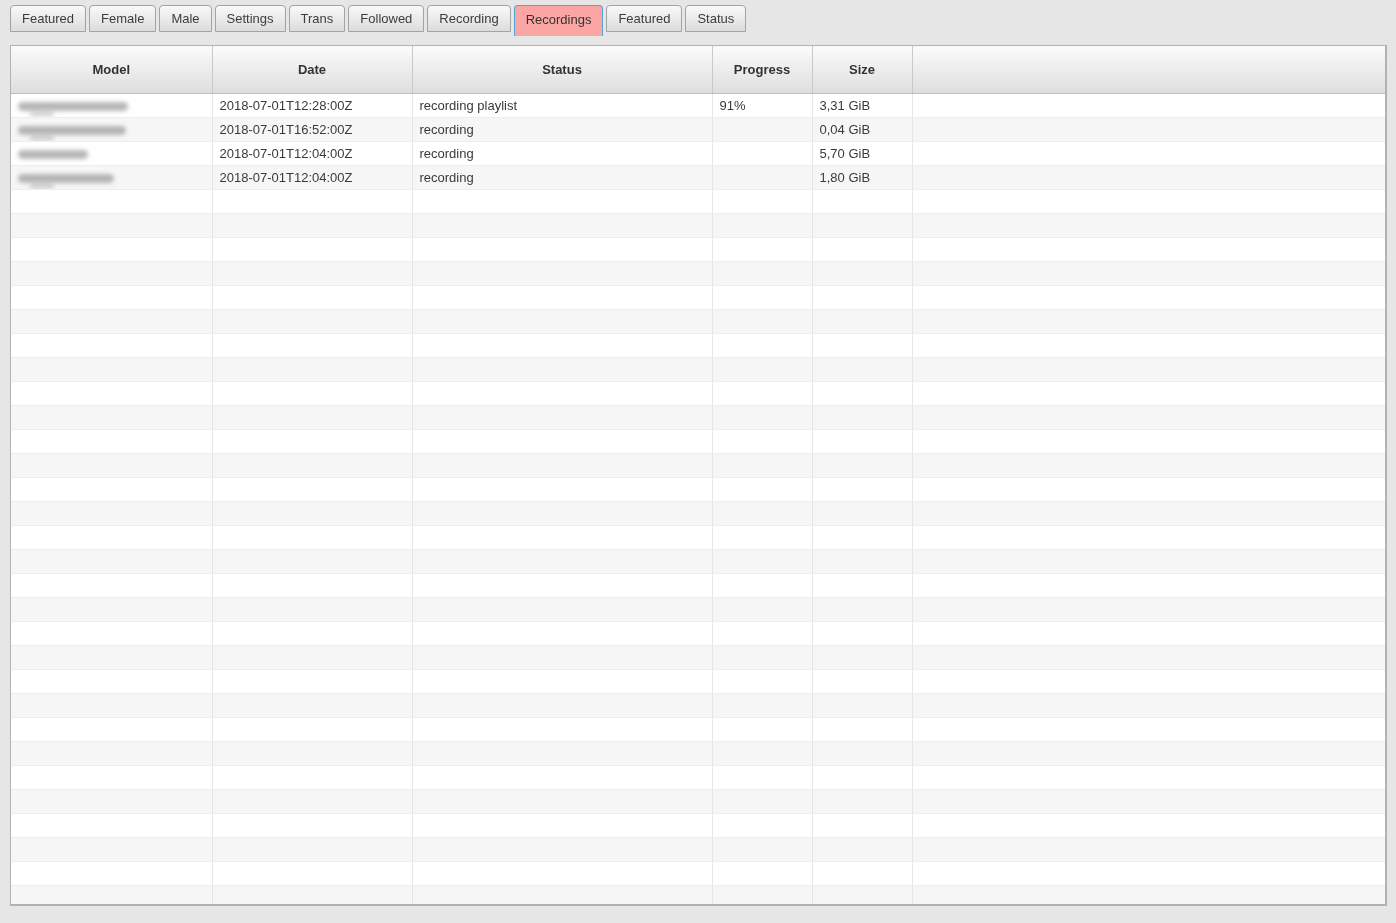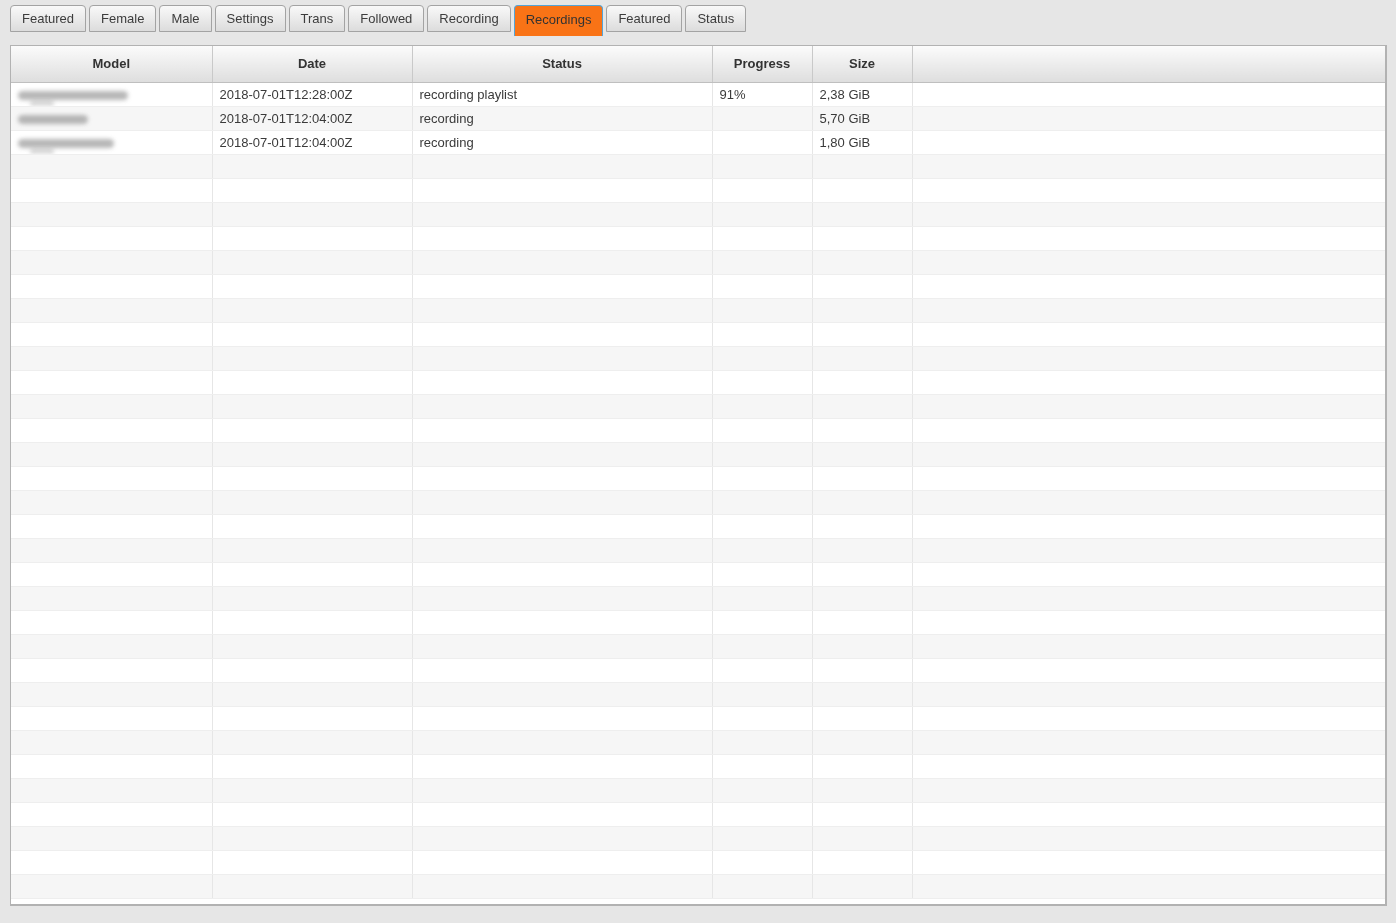--- a/index.html
+++ b/index.html
@@ -25,21 +25,21 @@
     border-radius: 4px 4px 0 0;
     padding: 0 11px;
     height: 27px;
     line-height: 25px;
     font-size: 13px;
     color: #3c3c3c;
     cursor: default;
     white-space: nowrap;
   }
   .tab.active {
-    background: #f97316;
+    background: #fca5a5;
     border: 1px solid #54a4d8;
     border-bottom: none;
     height: 31px;
     line-height: 27px;
     margin-bottom: -4px;
     position: relative;
     z-index: 2;
     color: #333;
   }
 
@@ -61,21 +61,21 @@
     color: #3a3a3a;
   }
   table.grid thead th {
     background: linear-gradient(#fbfbfb, #dedede);
     font-weight: bold;
     color: #333;
     height: 36px;
     border-bottom: 1px solid #bfbfbf;
     border-right: 1px solid #c9c9c9;
     text-align: center;
-    padding: 4px 6px;
+    padding: 16px 6px;
     white-space: nowrap;
     overflow: hidden;
   }
   table.grid thead th:last-child { border-right: none; }
   table.grid tbody td {
     height: 24px;
     border-right: 1px solid #e6e6e6;
     border-bottom: 1px solid #eeeeee;
     padding: 0 7px;
     white-space: nowrap;
@@ -144,21 +144,31 @@
           </tr>
       </thead>
       <tbody id="body-rows">
           <tr>
             <td>
               <div class="smudge tail" style="width: 110px;"></div>
             </td>
             <td>2018-07-01T12:28:00Z</td>
             <td>recording playlist</td>
             <td>91%</td>
-            <td>2,38 GiB</td>
+            <td>3,31 GiB</td>
+            <td></td>
+          </tr>
+          <tr>
+            <td>
+              <div class="smudge tail" style="width: 108px;"></div>
+            </td>
+            <td>2018-07-01T16:52:00Z</td>
+            <td>recording</td>
+            <td></td>
+            <td>0,04 GiB</td>
             <td></td>
           </tr>
           <tr>
             <td>
               <div class="smudge" style="width: 70px;"></div>
             </td>
             <td>2018-07-01T12:04:00Z</td>
             <td>recording</td>
             <td></td>
             <td>5,70 GiB</td>

